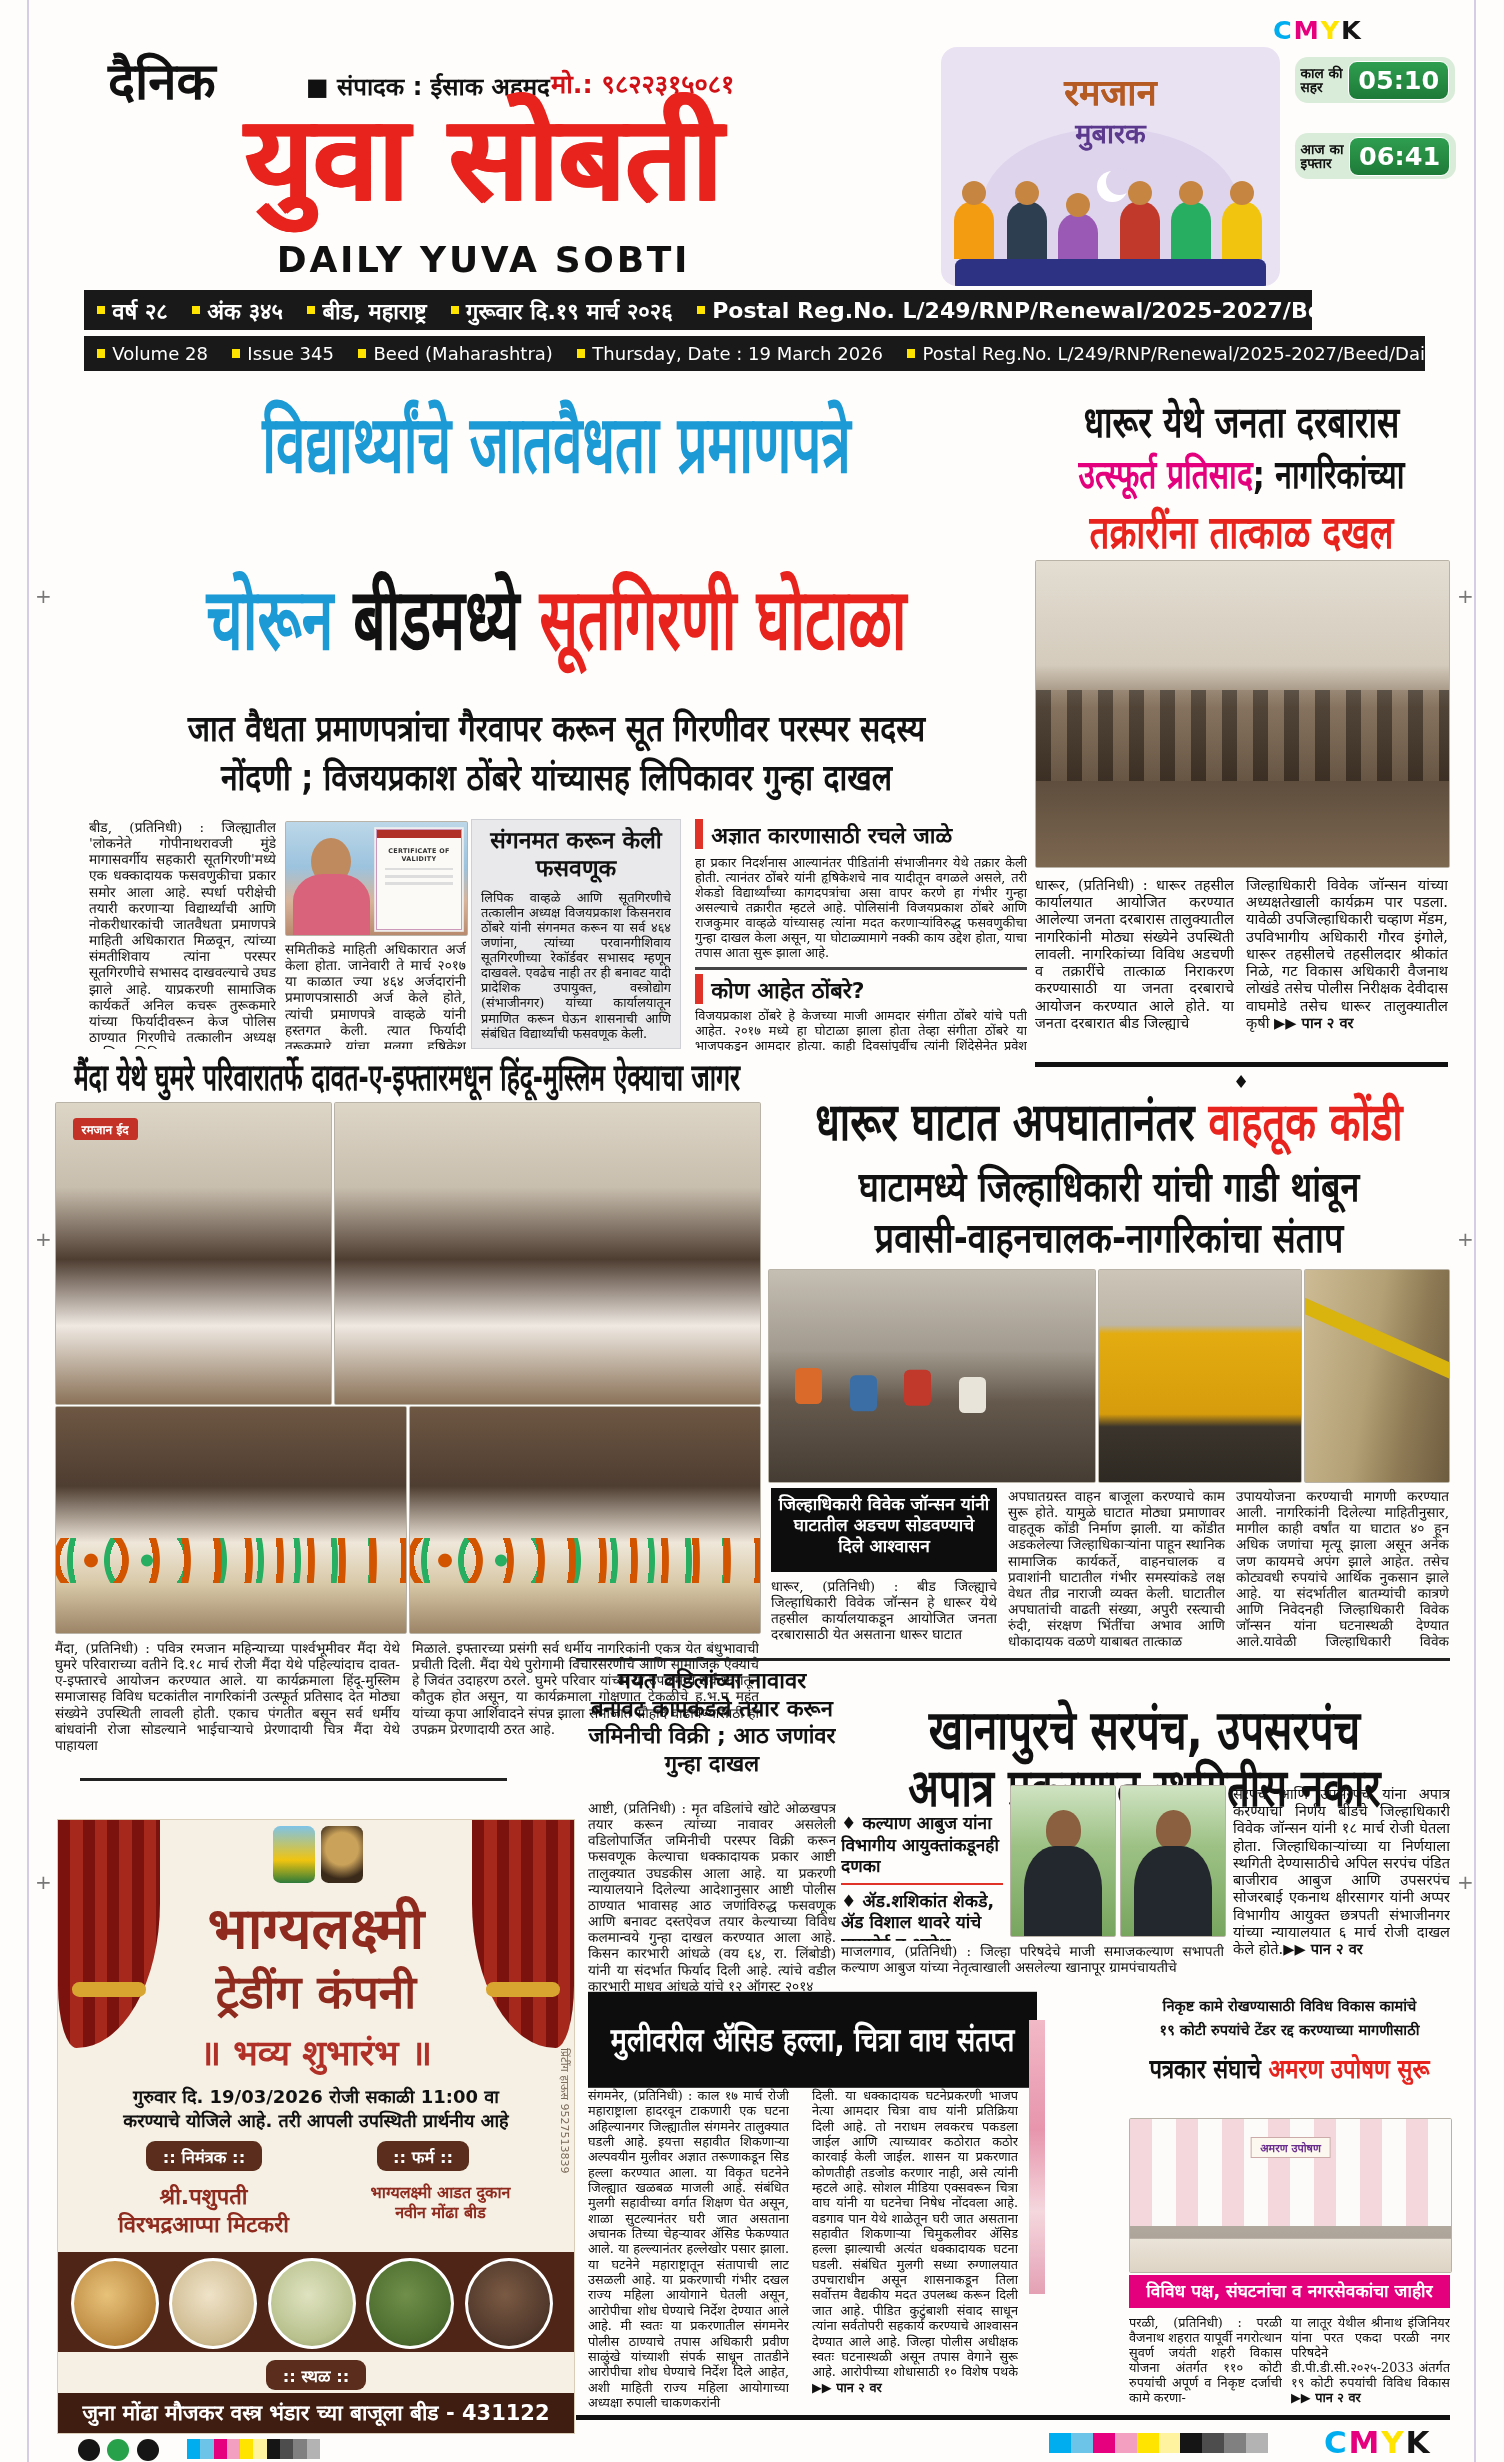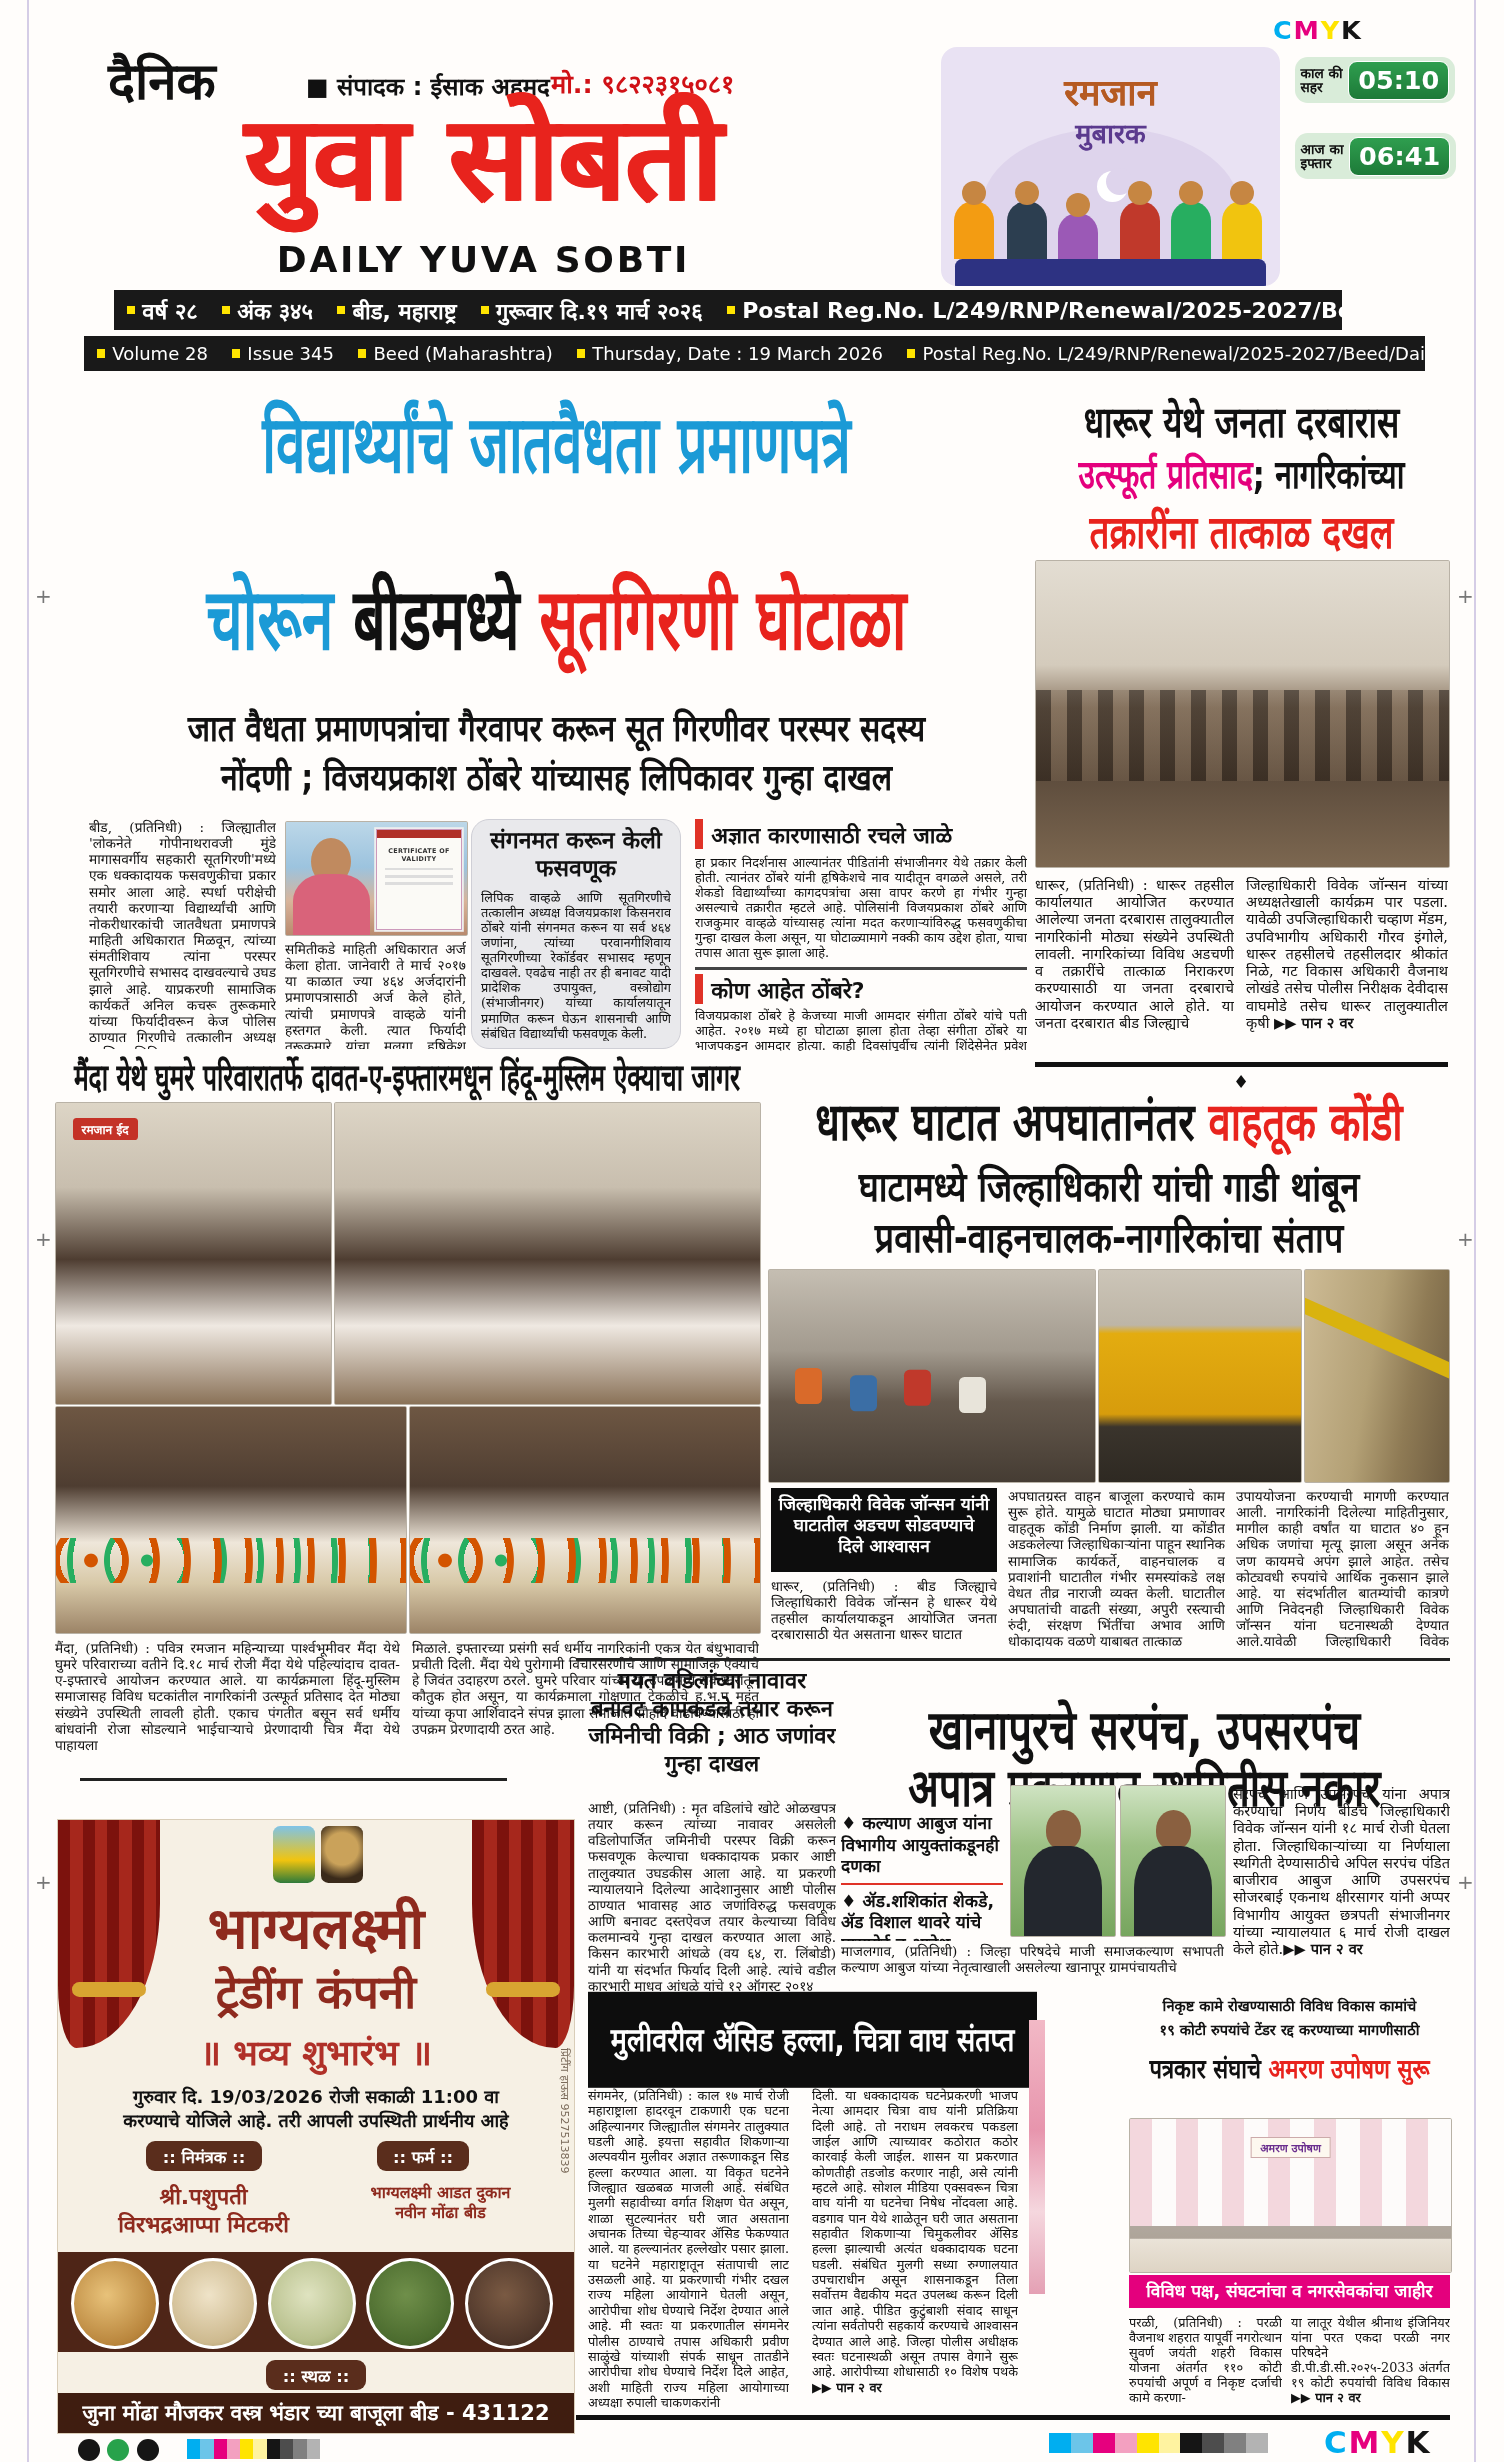--- a/index.html
+++ b/index.html
@@ -139,21 +139,21 @@
 
   <div class="badge" style="left:1295px;top:57px;">
     <div class="lbl"><span>काल की</span><br><span>सहर</span></div>
     <div class="tm">05:10</div>
   </div>
   <div class="badge" style="left:1295px;top:133px;">
     <div class="lbl"><span>आज का</span><br><span>इफ्तार</span></div>
     <div class="tm">06:41</div>
   </div>
 
-  <div class="abs bar b" style="left:84px;top:290px;width:1228px;height:40px;font-size:22px;padding:0 12.8px;box-sizing:border-box;margin-left:30px;">
+  <div class="abs bar b" style="left:84px;top:290px;width:1228px;height:40px;font-size:22px;padding:0 12.8px;box-sizing:border-box;">
     <span>वर्ष २८</span>
     <span>अंक ३४५</span>
     <span>बीड, महाराष्ट्र</span>
     <span>गुरूवार दि.१९ मार्च २०२६</span>
     <span>Postal Reg.No. L/249/RNP/Renewal/2025-2027/Beed/Daily</span>
 
   </div>
   <div class="abs bar" style="left:84px;top:336px;width:1341px;height:35px;font-size:18px;padding:0 12.8px;box-sizing:border-box;">
     <span>Volume 28</span>
     <span>Issue 345</span>
@@ -178,21 +178,21 @@
     <div class="cert">
       <div class="strip"></div>
       <div class="ctext">CERTIFICATE OF VALIDITY</div>
       <div class="line"></div>
       <div class="line"></div>
       <div class="line"></div>
     </div>
   </div>
   <div class="abs body-txt j" style="left:285px;top:941px;width:181px;height:108px;">समितीकडे माहिती अधिकारात अर्ज केला होता. जानेवारी ते मार्च २०१७ या काळात ज्या ४६४ अर्जदारांनी प्रमाणपत्रासाठी अर्ज केले होते, त्यांची प्रमाणपत्रे वाव्हळे यांनी हस्तगत केली. त्यात फिर्यादी तुरूकमारे यांचा मुलगा हृषिकेश याच्या प्रमाणपत्राचाही समावेश होता.</div>
 
-  <div class="abs graybox" style="left:471px;top:819px;width:210px;height:230px;box-sizing:border-box;border-radius:18px;">
+  <div class="abs graybox" style="left:471px;top:819px;width:210px;height:230px;box-sizing:border-box;">
     <div class="b c" style="font-size:23px;line-height:1.2;margin-bottom:7.3px;">संगनमत करून केली फसवणूक</div>
     <div class="body-txt j" style="font-size:12.8px;">लिपिक वाव्हळे आणि सूतगिरणीचे तत्कालीन अध्यक्ष विजयप्रकाश किसनराव ठोंबरे यांनी संगनमत करून या सर्व ४६४ जणांना, त्यांच्या परवानगीशिवाय सूतगिरणीच्या रेकॉर्डवर सभासद म्हणून दाखवले. एवढेच नाही तर ही बनावट यादी प्रादेशिक उपायुक्त, वस्त्रोद्योग (संभाजीनगर) यांच्या कार्यालयातून प्रमाणित करून घेऊन शासनाची आणि संबंधित विद्यार्थ्यांची फसवणूक केली.</div>
   </div>
 
   <div class="abs" style="left:695px;top:819px;width:332px;height:146px;overflow:hidden;">
     <div class="redbar-title" style="font-size:22px;">अज्ञात कारणासाठी रचले जाळे</div>
     <div class="body-txt j" style="font-size:12.8px;margin-top:5.5px;">हा प्रकार निदर्शनास आल्यानंतर पीडितांनी संभाजीनगर येथे तक्रार केली होती. त्यानंतर ठोंबरे यांनी हृषिकेशचे नाव यादीतून वगळले असले, तरी शेकडो विद्यार्थ्यांच्या कागदपत्रांचा असा वापर करणे हा गंभीर गुन्हा असल्याचे तक्रारीत म्हटले आहे. पोलिसांनी विजयप्रकाश ठोंबरे आणि राजकुमार वाव्हळे यांच्यासह त्यांना मदत करणाऱ्यांविरुद्ध फसवणुकीचा गुन्हा दाखल केला असून, या घोटाळ्यामागे नक्की काय उद्देश होता, याचा तपास आता सुरू झाला आहे.</div>
   </div>
   <div class="abs" style="left:695px;top:967px;width:332px;height:2.7px;background:#444;"></div>
   <div class="abs" style="left:695px;top:974px;width:332px;height:77px;overflow:hidden;">

